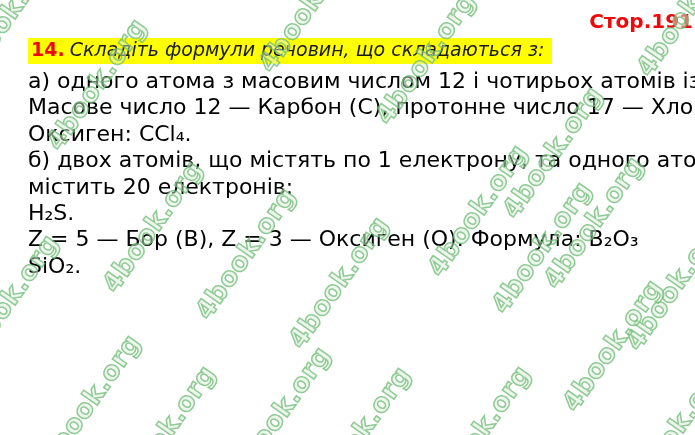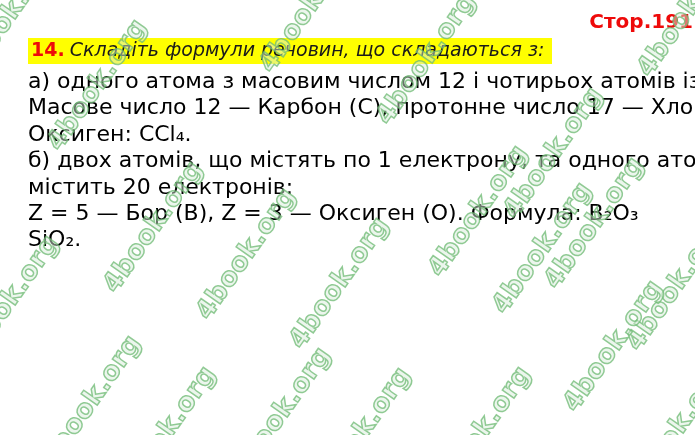--- a/index.html
+++ b/index.html
@@ -105,18 +105,19 @@
     <div class="task-line">
       <span class="hl"><span class="task-num">14.</span> <span class="task-text">Складіть формули речовин, що складаються з:</span></span>
     </div>
 
     <div class="body-lines" id="body-lines">
         <div class="bline">а) одного атома з масовим числом 12 і чотирьох атомів із протонним</div>
         <div class="bline">Масове число 12 — Карбон (C), протонне число 17 — Хлор (Cl).</div>
         <div class="bline">Оксиген: CCl₄.</div>
         <div class="bline">б) двох атомів, що містять по 1 електрону, та одного атома, що</div>
         <div class="bline">містить 20 електронів:</div>
+        <div class="bline">H₂S.</div>
         <div class="bline">Z = 5 — Бор (B), Z = 3 — Оксиген (O). Формула: B₂O₃</div>
         <div class="bline">SiO₂.</div>
       </div>
   </div>
 
 </div>
 
 </body></html>

